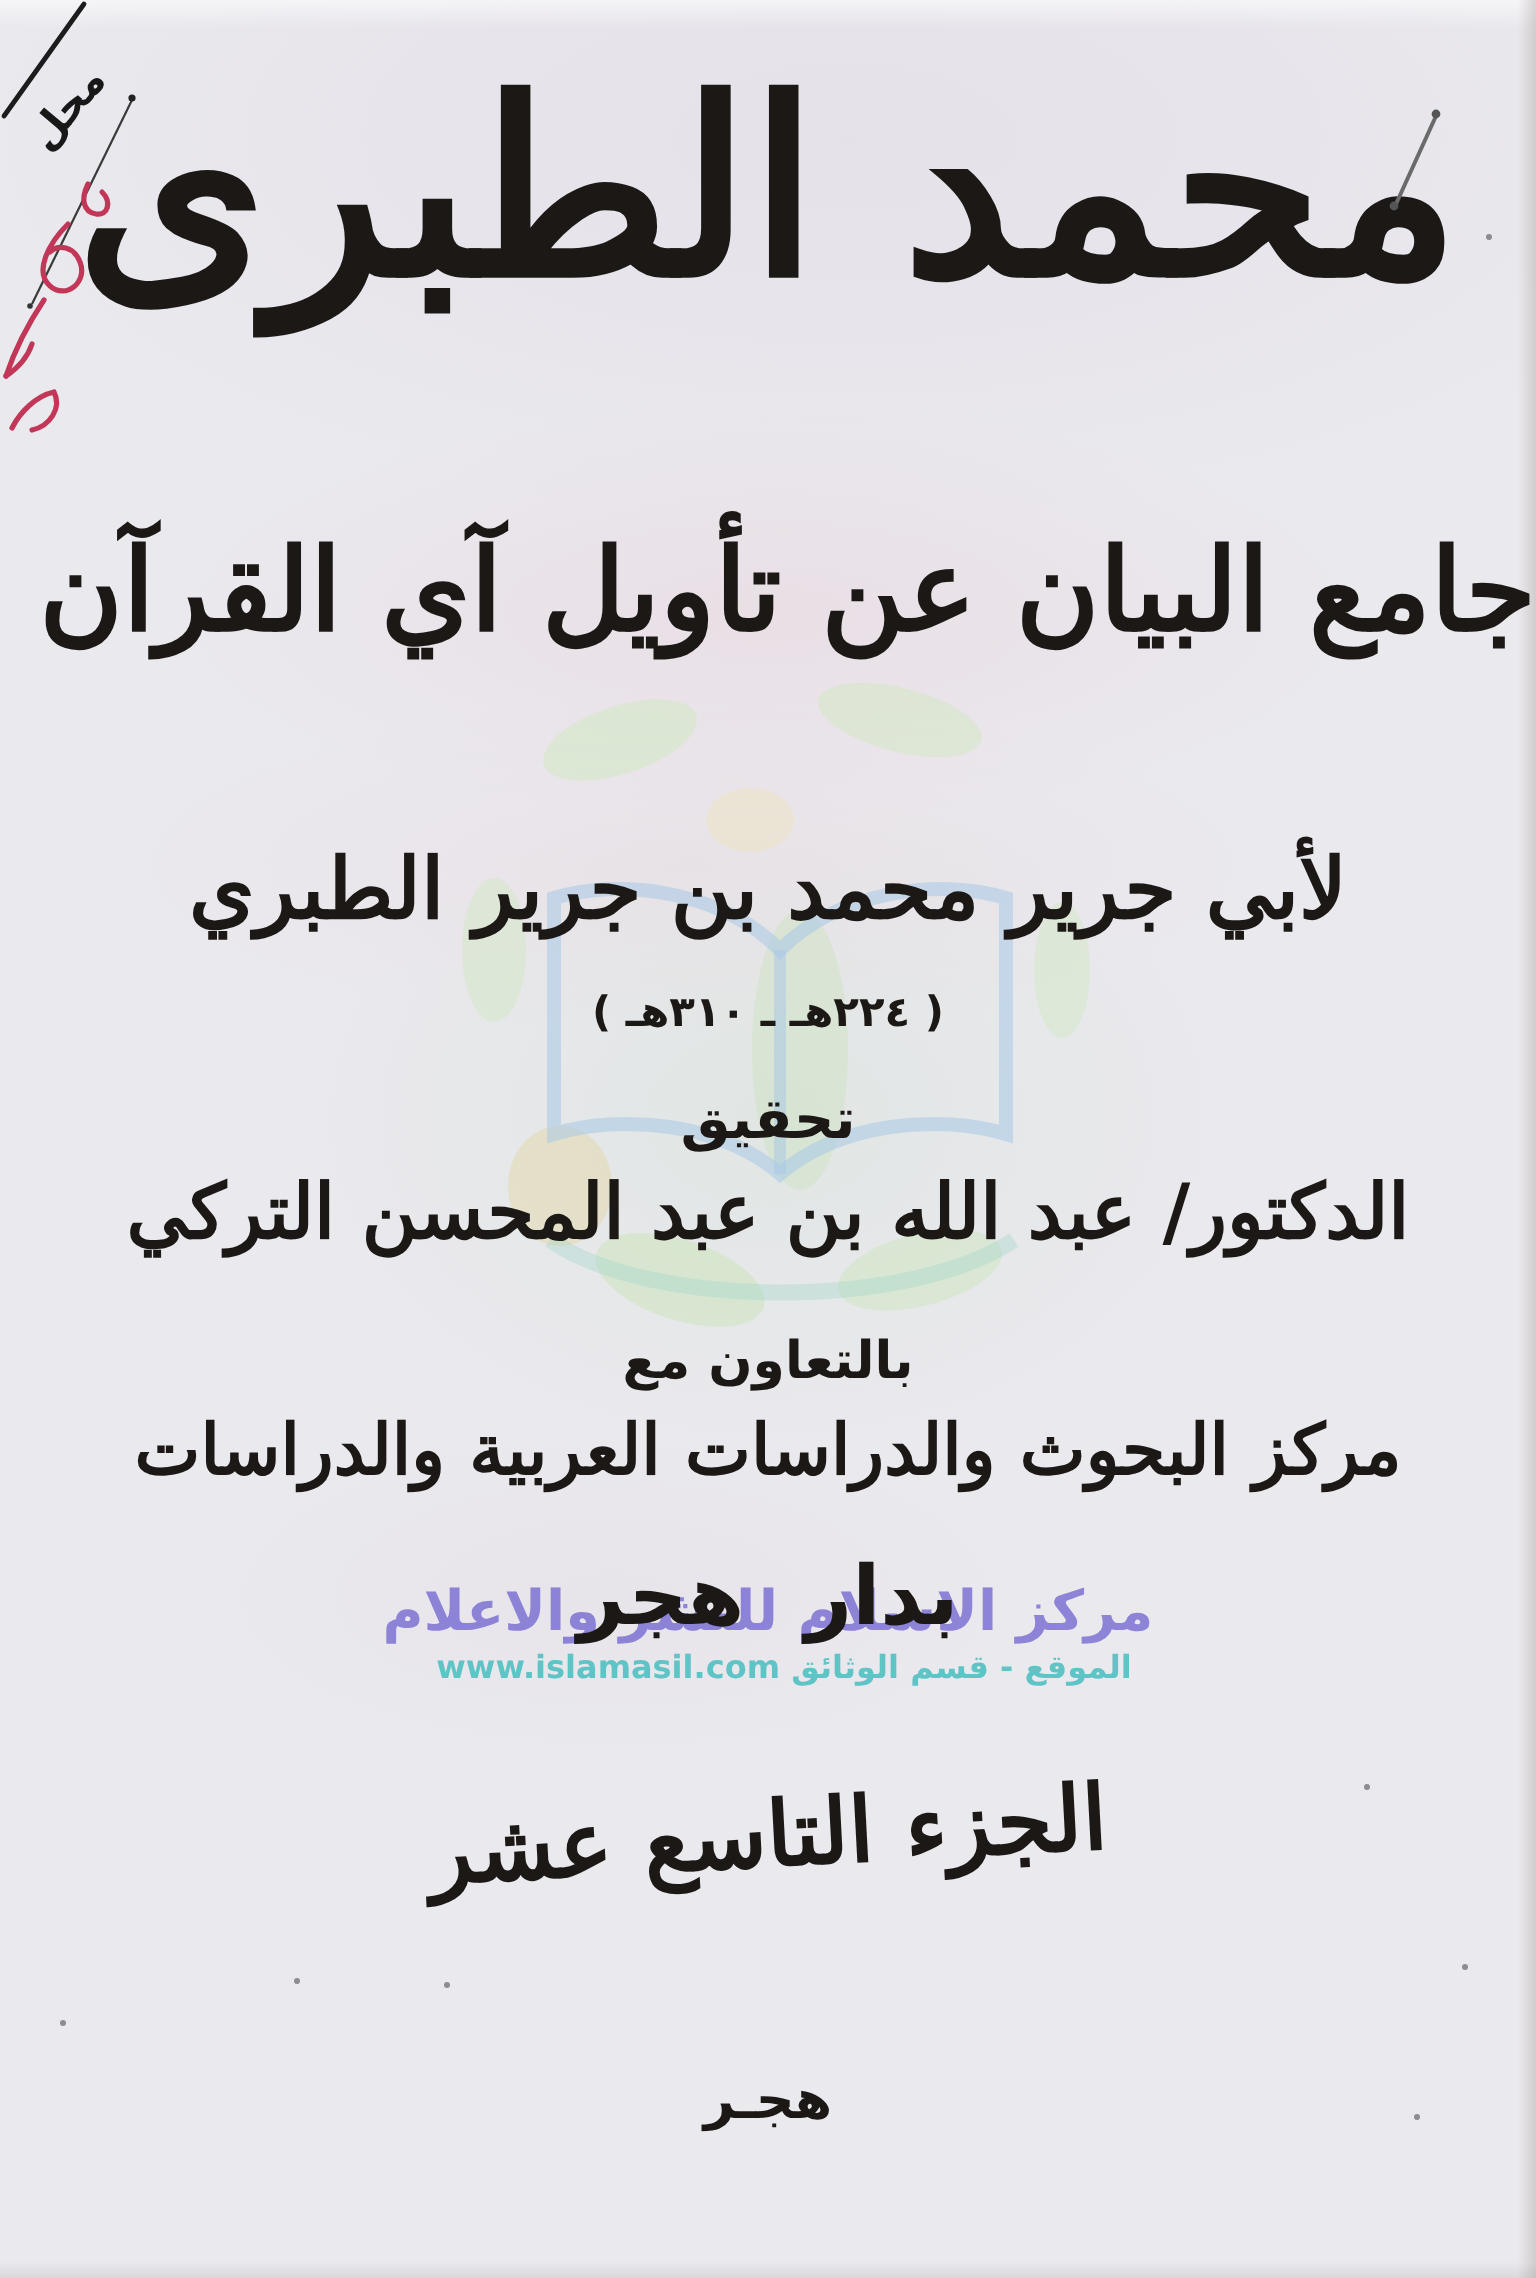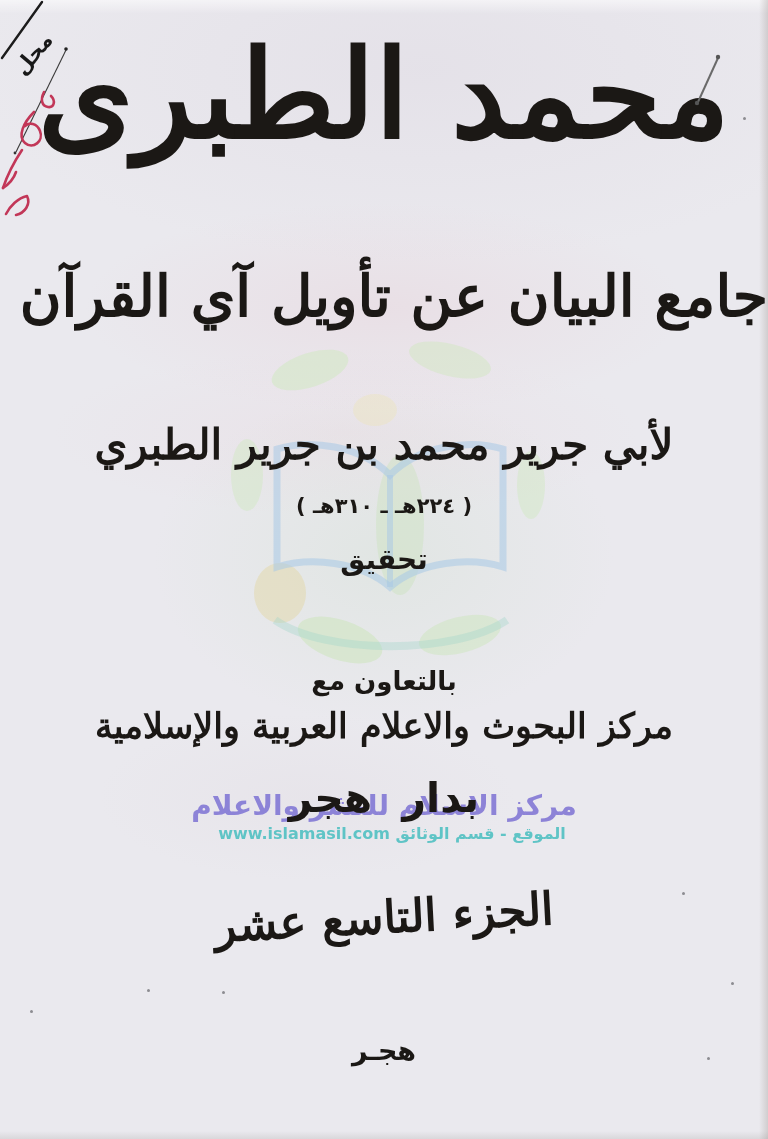--- a/index.html
+++ b/index.html
@@ -77,22 +77,23 @@
              C205,226 255,222 288,232 L288,114 C255,104 205,110 175,140 Z" fill="none" stroke="#a8c8e6" stroke-width="7" opacity="0.55"></path>
     <path d="M175,140 L175,252" stroke="#a8c8e6" stroke-width="6" opacity="0.5"></path>
     <path d="M60,285 C110,320 240,320 292,285" fill="none" stroke="#9fd4c8" stroke-width="8" opacity="0.35"></path>
   </svg>
 
   <div class="abs title">محمد الطبرى</div>
   <div class="abs subtitle">جامع البيان عن تأويل آي القرآن</div>
   <div class="abs author">لأبي جرير محمد بن جرير الطبري</div>
   <div class="abs dates">( ٢٢٤هـ ـ ٣١٠هـ )</div>
   <div class="abs tahqiq">تحقيق</div>
+  <div class="abs editor">الدكتور/ عبد الله بن عبد المحسن التركي</div>
   <div class="abs coop">بالتعاون مع</div>
-  <div class="abs center-line">مركز البحوث والاعلام العربية والإسلامية</div>
+  <div class="abs center-line">مركز البحوث والدراسات العربية والدراسات</div>
 
   <div class="abs stamp" style="color:#7d72d4;">مركز الاسلام للنشر والاعلام</div>
   <div class="abs bidar">بدار هجر</div>
   <div class="abs site-line" style="color:#5fc4c6;margin-left:16px;">الموقع - قسم الوثائق www.islamasil.com</div>
 
   <div class="abs volume">الجزء التاسع عشر</div>
   <div class="abs pub-name">هجـر</div>
 
   <svg class="svg-abs" style="left:0;top:0;" width="130" height="280" viewBox="0 0 130 280">
     <path d="M2,58 L42,2" stroke="#1c1c1c" stroke-width="2.4" fill="none" stroke-linecap="round"></path>

